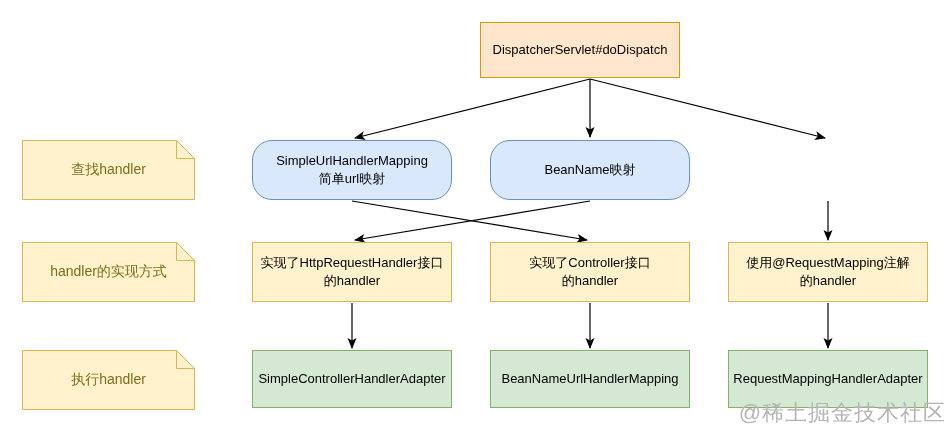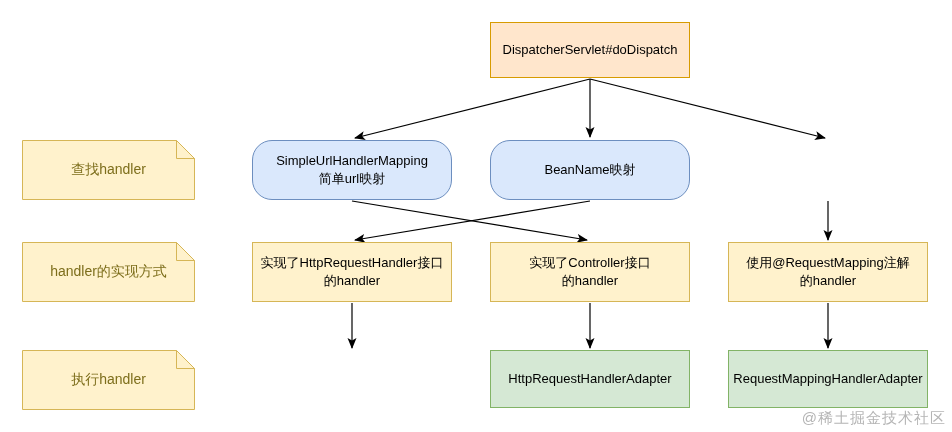--- a/index.html
+++ b/index.html
@@ -19,21 +19,21 @@
     align-items: center;
     justify-content: center;
     text-align: center;
     font-size: 13px;
     line-height: 1.4;
     color: #000000;
     z-index: 2;
     border: 1px solid #000;
     white-space: nowrap;
   }
-  .root-box  { background: var(--root_fill); border-color: var(--root_border); left: 490px; top: 22px; width: 200px; height: 56px; justify-content: center; }
+  .root-box  { background: var(--root_fill); border-color: var(--root_border); left: 480px; top: 22px; width: 200px; height: 56px; justify-content: center; }
   .map-box   { background: var(--map_fill);  border-color: var(--map_border); top: 140px; width: 200px; height: 60px; border-radius: 20px; }
   .hand-box  { background: var(--note_fill); border-color: var(--note_border); top: 242px; width: 200px; height: 60px; }
   .adap-box  { background: var(--adapter_fill); border-color: var(--adapter_border); top: 350px; width: 200px; height: 58px; }
   .col1 { left: 252px; } .col2 { left: 490px; } .col3 { left: 728px; }
   .note {
     position: absolute;
     left: 22px; width: 173px; height: 60px;
     z-index: 2;
   }
   .note svg { position: absolute; left: 0; top: 0; }
@@ -42,21 +42,21 @@
     display: flex; align-items: center; justify-content: center;
     font-size: 14px;
     color: var(--note_text);
     white-space: nowrap;
   }
   .note1 { top: 140px; } .note2 { top: 242px; } .note3 { top: 350px; }
   .watermark {
     position: absolute;
     right: 6px; bottom: 4px;
     z-index: 3;
-    font-size: 15px;
+    font-size: 22px;
     color: var(--watermark_color);
     letter-spacing: 1px;
   }
 </style>
 </head>
 <body>
 
 <div id="canvas">
 
   <svg class="arrows" width="952" height="432" viewBox="0 0 952 432">
@@ -118,22 +118,25 @@
   </div>
   <div class="box hand-box col2">
     <span>实现了Controller接口</span>
     <span>的handler</span>
   </div>
   <div class="box hand-box col3">
     <span>使用@RequestMapping注解</span>
     <span>的handler</span>
   </div>
 
+  <div class="box adap-box col1">
+    <span>SimpleControllerHandlerAdapter</span>
+  </div>
   <div class="box adap-box col2">
-    <span>HttpRequestHandlerAdapter</span>
+    <span>BeanNameUrlHandlerMapping</span>
   </div>
   <div class="box adap-box col3">
     <span>RequestMappingHandlerAdapter</span>
   </div>
 
   <div class="watermark">@稀土掘金技术社区</div>
 
 </div>
 
 </body></html>

